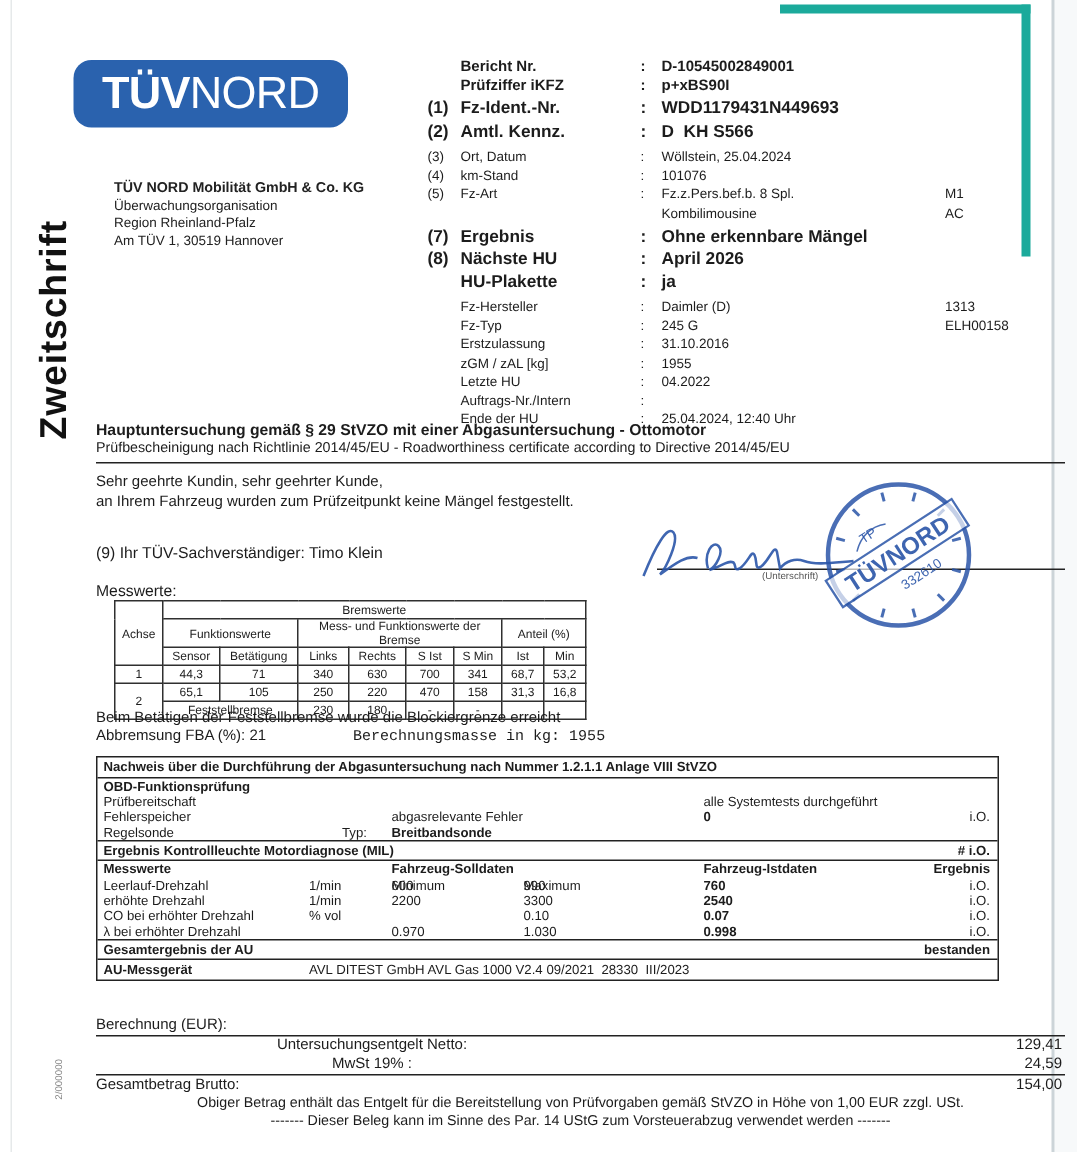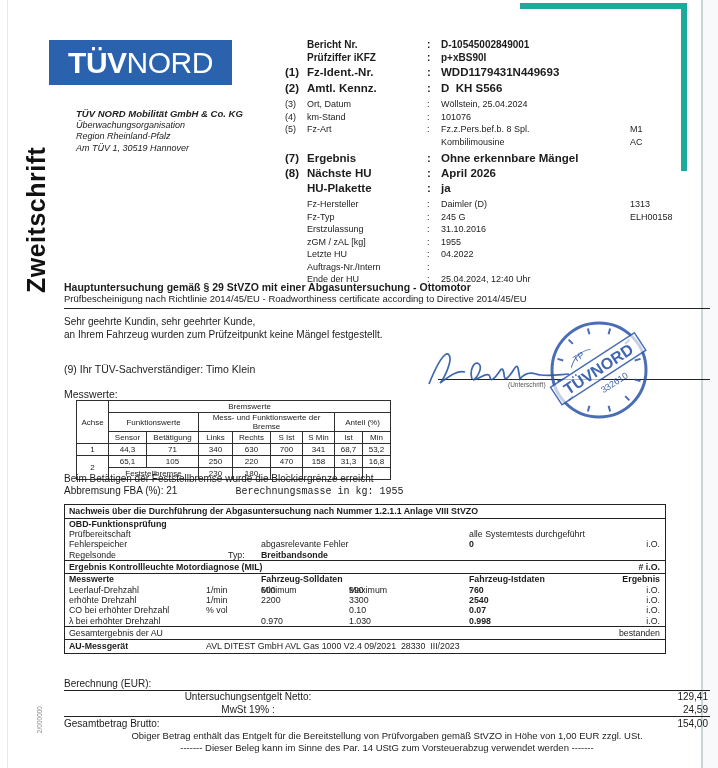--- a/index.html
+++ b/index.html
@@ -10,30 +10,30 @@
   }
   
   .edge-left{position:absolute;left:7px;top:0;width:1px;height:768px;background:#e6e9ea;}
   .edge-right{position:absolute;left:701px;top:0;width:2px;height:768px;background:#ccd4d8;}
   .edge-right-strip{position:absolute;left:703px;top:0;width:15px;height:768px;background:#f7f9fa;}
   
   .corner-h{position:absolute;left:520px;top:3px;width:167px;height:6px;background:var(--accent-teal,#1baa9b);}
   .corner-v{position:absolute;left:681px;top:3px;width:6px;height:168px;background:var(--accent-teal,#1baa9b);}
   
   .logo{position:absolute;left:49px;top:40px;width:183px;height:45px;background:var(--logo-blue,#2a62ae);
-    color:#fff;display:flex;align-items:center;justify-content:center;font-size:30px;letter-spacing:-0.5px;}
+    color:#fff;display:flex;align-items:center;justify-content:center;font-size:30px;letter-spacing:-0.5px;border-radius:12px;}
   .logo .lg-b{font-weight:bold;}
   .logo .lg-n{font-weight:normal;}
   
   .zweitschrift{position:absolute;left:22px;top:93px;height:200px;writing-mode:vertical-rl;transform:rotate(180deg);
     font-size:25px;font-weight:bold;letter-spacing:0.5px;color:#111;}
   .formnum{position:absolute;left:36px;top:706px;writing-mode:vertical-rl;transform:rotate(180deg);
     font-size:6.5px;color:#888;}
   
-  .issuer{position:absolute;left:76px;top:108px;font-size:9px;line-height:11.5px;color:#222;font-style:italic;}
+  .issuer{position:absolute;left:76px;top:120px;font-size:9px;line-height:11.5px;color:#222;}
   .issuer .b{font-weight:bold;font-size:9.5px;}
   
   .fields{position:absolute;left:285px;top:38px;width:424px;}
   .frow{position:relative;display:flex;line-height:12.5px;font-size:9px;}
   .frow.md{font-size:10px;font-weight:bold;line-height:13px;}
   .frow.lg{font-size:11.5px;font-weight:bold;line-height:15px;}
   .fnum{width:22px;flex:none;}
   .flabel{width:120px;flex:none;}
   .fcolon{width:14px;flex:none;text-align:left;}
   .fextra{position:absolute;left:345px;top:0;font-weight:normal;}
@@ -60,21 +60,21 @@
   .brake table{border-collapse:collapse;font-size:8px;}
   .brake th,.brake td{border:1px solid #2f2f2f;text-align:center;padding:0 1px;height:11px;
     font-weight:normal;line-height:9px;}
   .brake-notes{position:absolute;left:64px;top:473px;font-size:10px;line-height:12px;}
   .note-gap{margin-left:58px;font-family:Liberation Mono, monospace;}
   
   .aubox{position:absolute;left:64px;top:504px;width:600px;border:1.2px solid #222;font-size:8.8px;}
   .aurow{position:relative;line-height:10.4px;padding-left:4px;white-space:nowrap;}
   .au-head{border-bottom:1.2px solid #222;font-weight:bold;line-height:12.5px;}
   .au-mil{border-top:1.2px solid #222;border-bottom:1.2px solid #222;font-weight:bold;line-height:12px;}
-  .au-total{border-top:1.2px solid #222;font-weight:normal;line-height:12px;}
+  .au-total{border-top:1.2px solid #222;font-weight:bold;line-height:12px;}
   .au-device{border-top:1.2px solid #222;font-weight:bold;line-height:13px;}
   .c-unit{position:absolute;left:141px;} .c-min{position:absolute;left:196px;}
   .c-max{position:absolute;left:284px;} .c-ist{position:absolute;left:404px;}
   .c-res{position:absolute;right:5px;} .c-typ{position:absolute;left:163px;}
   .c-dev{position:absolute;left:141px;font-weight:normal;}
   .bold{font-weight:bold;}
   
   .billing{position:absolute;left:64px;top:678px;width:646px;font-size:10px;}
   .bill-title{line-height:12px;}
   .bill-rule{border-top:1.5px solid #222;}

